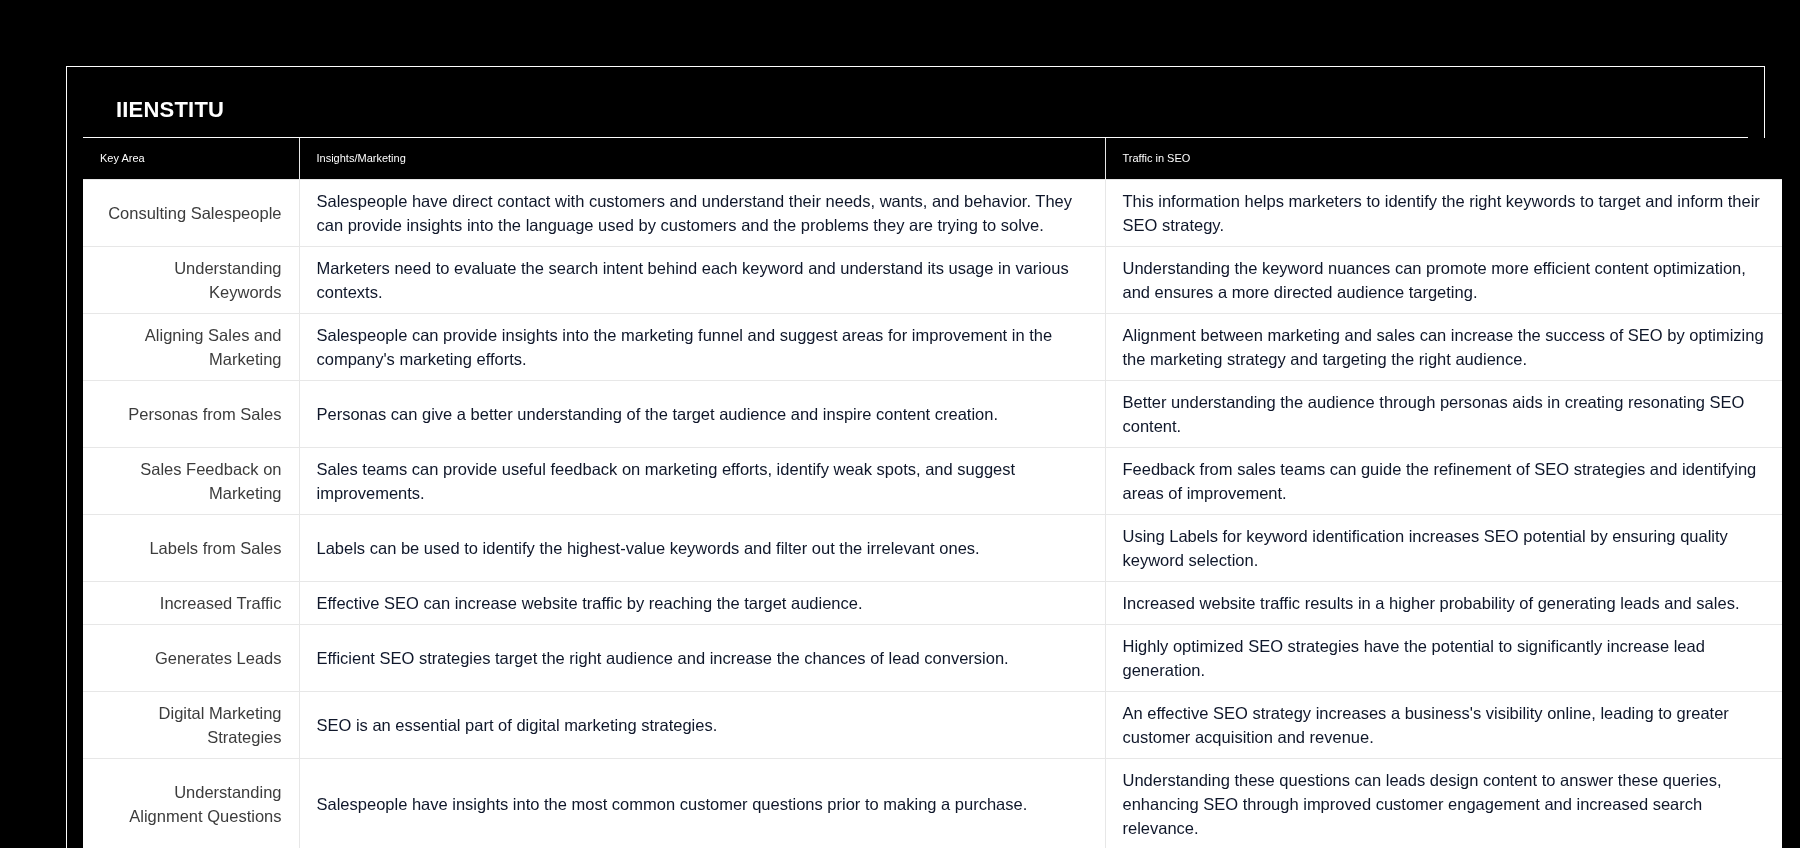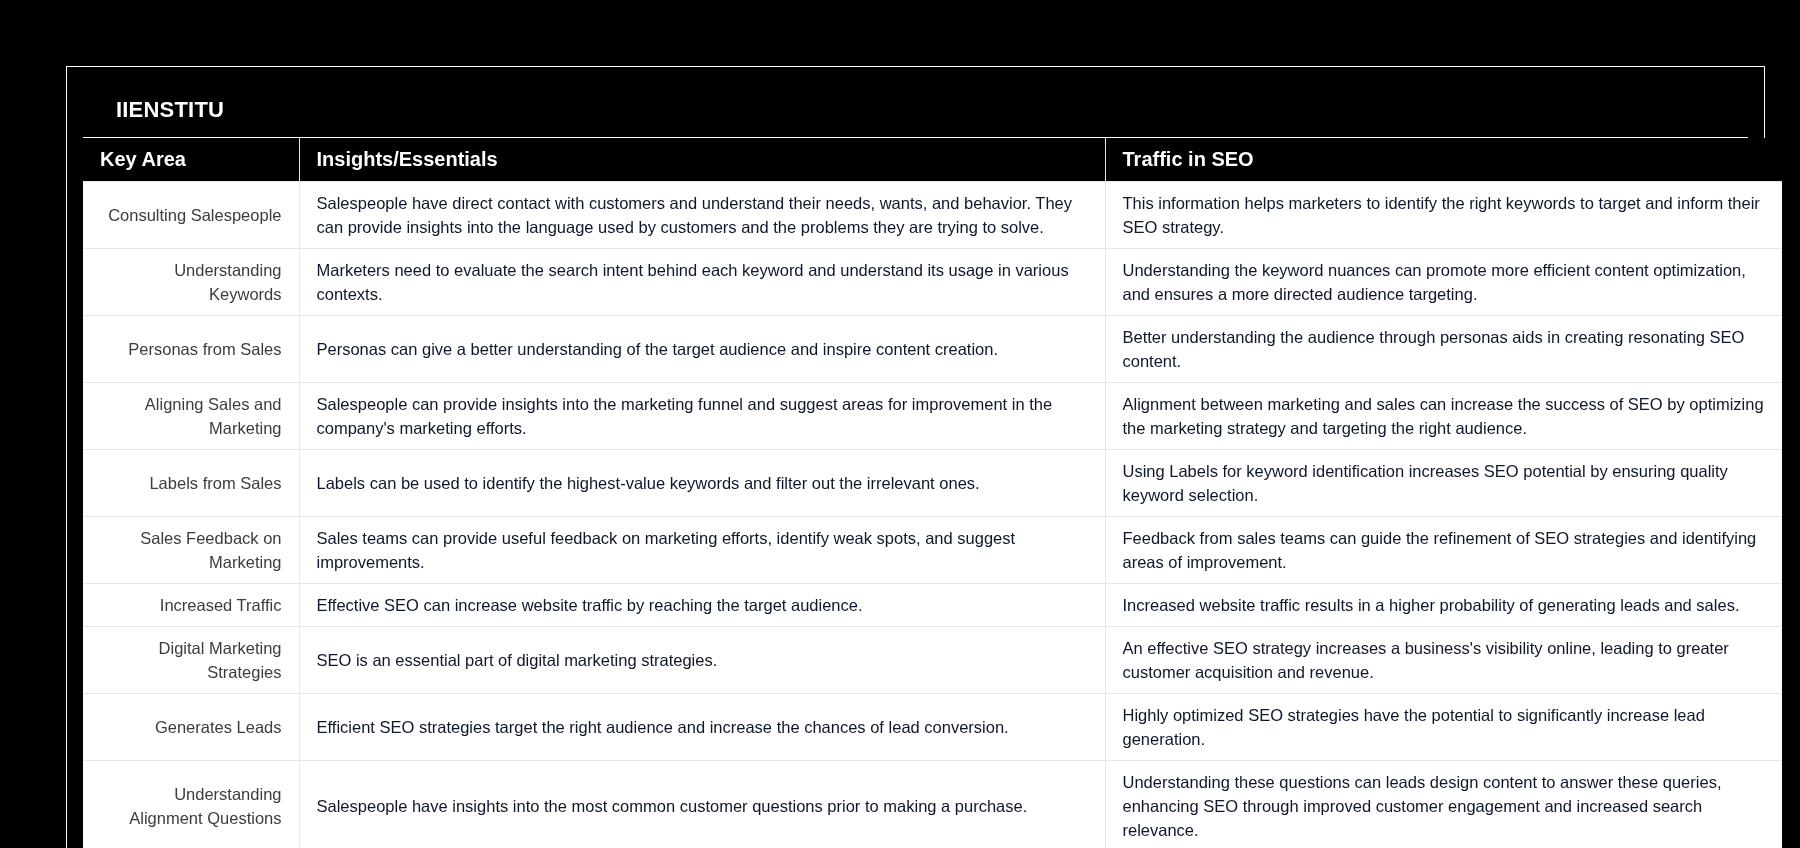--- a/index.html
+++ b/index.html
@@ -36,22 +36,22 @@
     width: 100%;
     border-collapse: collapse;
     table-layout: fixed;
   }
   col.c1 { width: 216px; }
   col.c2 { width: 806px; }
   col.c3 { width: 677px; }
   thead th {
     background: #000000;
     color: #ffffff;
-    font-size: 20px;
-    font-weight: 700;
+    font-size: 11px;
+    font-weight: 400;
     text-align: left;
     padding: 10px 17px;
     height: 41px;
     border: 1px solid #e7e7e7;
     border-top: none;
   }
   thead th:first-child { border-left: none; }
   thead th:last-child { border-right: none; }
   tbody td {
     background: #ffffff;
@@ -77,77 +77,77 @@
   </div>
   <table>
     <colgroup>
       <col class="c1">
         <col class="c2">
         <col class="c3">
     </colgroup>
     <thead>
       <tr>
         <th>Key Area</th>
-        <th>Insights/Essentials</th>
+        <th>Insights/Marketing</th>
         <th>Traffic in SEO</th>
       </tr>
     </thead>
     <tbody id="table-body">
   <tr>
     <td class="key-cell">Consulting Salespeople</td>
     <td>Salespeople have direct contact with customers and understand their needs, wants, and behavior. They can provide insights into the language used by customers and the problems they are trying to solve.</td>
     <td>This information helps marketers to identify the right keywords to target and inform their SEO strategy.</td>
   </tr>
 
   <tr>
     <td class="key-cell">Understanding Keywords</td>
     <td>Marketers need to evaluate the search intent behind each keyword and understand its usage in various contexts.</td>
     <td>Understanding the keyword nuances can promote more efficient content optimization, and ensures a more directed audience targeting.</td>
   </tr>
 
   <tr>
+    <td class="key-cell">Aligning Sales and Marketing</td>
+    <td>Salespeople can provide insights into the marketing funnel and suggest areas for improvement in the company's marketing efforts.</td>
+    <td>Alignment between marketing and sales can increase the success of SEO by optimizing the marketing strategy and targeting the right audience.</td>
+  </tr>
+
+  <tr>
     <td class="key-cell">Personas from Sales</td>
     <td>Personas can give a better understanding of the target audience and inspire content creation.</td>
     <td>Better understanding the audience through personas aids in creating resonating SEO content.</td>
   </tr>
 
   <tr>
-    <td class="key-cell">Aligning Sales and Marketing</td>
-    <td>Salespeople can provide insights into the marketing funnel and suggest areas for improvement in the company's marketing efforts.</td>
-    <td>Alignment between marketing and sales can increase the success of SEO by optimizing the marketing strategy and targeting the right audience.</td>
+    <td class="key-cell">Sales Feedback on Marketing</td>
+    <td>Sales teams can provide useful feedback on marketing efforts, identify weak spots, and suggest improvements.</td>
+    <td>Feedback from sales teams can guide the refinement of SEO strategies and identifying areas of improvement.</td>
   </tr>
 
   <tr>
     <td class="key-cell">Labels from Sales</td>
     <td>Labels can be used to identify the highest-value keywords and filter out the irrelevant ones.</td>
     <td>Using Labels for keyword identification increases SEO potential by ensuring quality keyword selection.</td>
   </tr>
 
   <tr>
-    <td class="key-cell">Sales Feedback on Marketing</td>
-    <td>Sales teams can provide useful feedback on marketing efforts, identify weak spots, and suggest improvements.</td>
-    <td>Feedback from sales teams can guide the refinement of SEO strategies and identifying areas of improvement.</td>
-  </tr>
-
-  <tr>
     <td class="key-cell">Increased Traffic</td>
     <td>Effective SEO can increase website traffic by reaching the target audience.</td>
     <td>Increased website traffic results in a higher probability of generating leads and sales.</td>
   </tr>
 
   <tr>
+    <td class="key-cell">Generates Leads</td>
+    <td>Efficient SEO strategies target the right audience and increase the chances of lead conversion.</td>
+    <td>Highly optimized SEO strategies have the potential to significantly increase lead generation.</td>
+  </tr>
+
+  <tr>
     <td class="key-cell">Digital Marketing Strategies</td>
     <td>SEO is an essential part of digital marketing strategies.</td>
     <td>An effective SEO strategy increases a business's visibility online, leading to greater customer acquisition and revenue.</td>
-  </tr>
-
-  <tr>
-    <td class="key-cell">Generates Leads</td>
-    <td>Efficient SEO strategies target the right audience and increase the chances of lead conversion.</td>
-    <td>Highly optimized SEO strategies have the potential to significantly increase lead generation.</td>
   </tr>
 
   <tr>
     <td class="key-cell">Understanding Alignment Questions</td>
     <td>Salespeople have insights into the most common customer questions prior to making a purchase.</td>
     <td>Understanding these questions can leads design content to answer these queries, enhancing SEO through improved customer engagement and increased search relevance.</td>
   </tr>
 </tbody>
   </table>
 </div>

